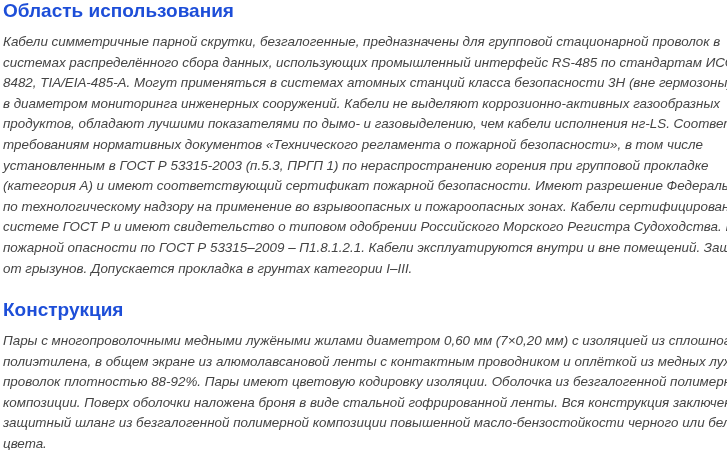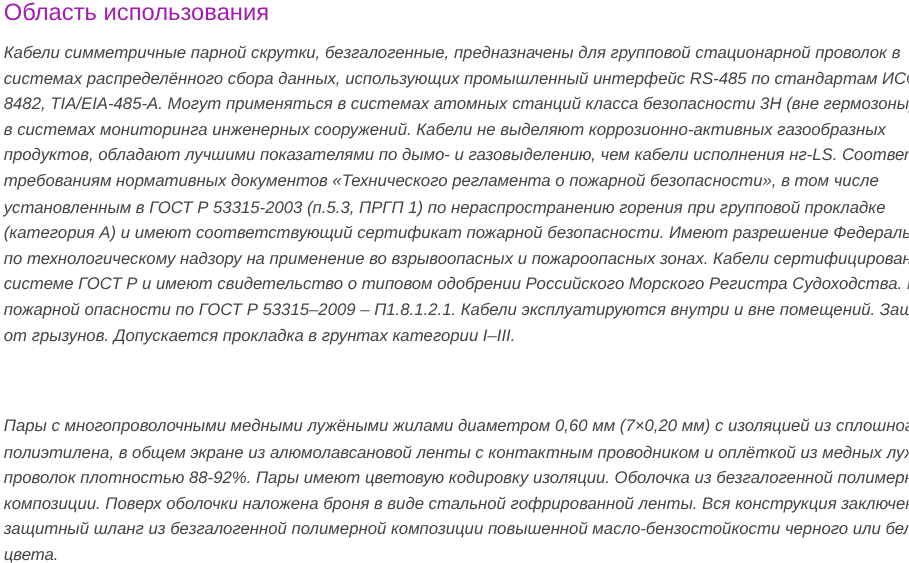--- a/index.html
+++ b/index.html
@@ -4,49 +4,50 @@
 <style>
   html, body { margin: 0; padding: 0; }
   body {
     width: 727px; height: 450px; overflow: hidden;
     background: #ffffff; position: relative;
     font-family: "Liberation Sans", "DejaVu Sans", sans-serif;
   }
   .page { position: absolute; left: 0; top: 0; width: 727px; height: 450px; overflow: hidden; }
   h2 {
     position: absolute; left: 3px; margin: 0;
-    font-weight: normal; font-size: 19px; color: #a21caf;
+    font-weight: bold; font-size: 19px; color: #1d4ed8;
     white-space: nowrap;
   }
   .para {
     position: absolute; left: 3px;
     font-style: italic; font-size: 13.4px; color: #444444;
   }
   .line { position: absolute; left: 0; white-space: nowrap; height: 20px; line-height: 20px; }
 </style>
 </head>
 <body>
 
 <div class="page">
   <h2 style="top:0px;">Область использования</h2>
   <div class="para" style="top:32px;">
     <div class="line" style="top:0px;">Кабели симметричные парной скрутки, безгалогенные, предназначены для групповой стационарной проволок в</div>
     <div class="line" style="top:20.6px;">системах распределённого сбора данных, использующих промышленный интерфейс RS-485 по стандартам ИСО/МЭК</div>
     <div class="line" style="top:41.2px;">8482, TIA/EIA-485-A. Могут применяться в системах атомных станций класса безопасности 3Н (вне гермозоны), а также</div>
-    <div class="line" style="top:61.8px;">в системах мониторинга инженерных сооружений. Кабели не выделяют коррозионно-активных газообразных</div>
+    <div class="line" style="top:61.8px;">в диаметром мониторинга инженерных сооружений. Кабели не выделяют коррозионно-активных газообразных</div>
     <div class="line" style="top:82.4px;">продуктов, обладают лучшими показателями по дымо- и газовыделению, чем кабели исполнения нг-LS. Соответствуют</div>
     <div class="line" style="top:103px;">требованиям нормативных документов «Технического регламента о пожарной безопасности», в том числе</div>
     <div class="line" style="top:123.6px;">установленным в ГОСТ Р 53315-2003 (п.5.3, ПРГП 1) по нераспространению горения при групповой прокладке</div>
     <div class="line" style="top:144.2px;">(категория А) и имеют соответствующий сертификат пожарной безопасности. Имеют разрешение Федеральной службы</div>
     <div class="line" style="top:164.8px;">по технологическому надзору на применение во взрывоопасных и пожароопасных зонах. Кабели сертифицированы в</div>
     <div class="line" style="top:185.4px;">системе ГОСТ Р и имеют свидетельство о типовом одобрении Российского Морского Регистра Судоходства. Класс</div>
     <div class="line" style="top:206px;">пожарной опасности по ГОСТ Р 53315–2009 – П1.8.1.2.1. Кабели эксплуатируются внутри и вне помещений. Защищены</div>
     <div class="line" style="top:226.6px;">от грызунов. Допускается прокладка в грунтах категории I–III.</div>
   </div>
 
+  <h2 style="top:299px;">Конструкция</h2>
   <div class="para" style="top:331px;">
     <div class="line" style="top:0px;">Пары с многопроволочными медными лужёными жилами диаметром 0,60 мм (7×0,20 мм) с изоляцией из сплошного</div>
     <div class="line" style="top:20.6px;">полиэтилена, в общем экране из алюмолавсановой ленты с контактным проводником и оплёткой из медных лужёных</div>
     <div class="line" style="top:41.2px;">проволок плотностью 88-92%. Пары имеют цветовую кодировку изоляции. Оболочка из безгалогенной полимерной</div>
     <div class="line" style="top:61.8px;">композиции. Поверх оболочки наложена броня в виде стальной гофрированной ленты. Вся конструкция заключена в</div>
     <div class="line" style="top:82.4px;">защитный шланг из безгалогенной полимерной композиции повышенной масло-бензостойкости черного или белого</div>
     <div class="line" style="top:103px;">цвета.</div>
   </div>
 </div>
 

